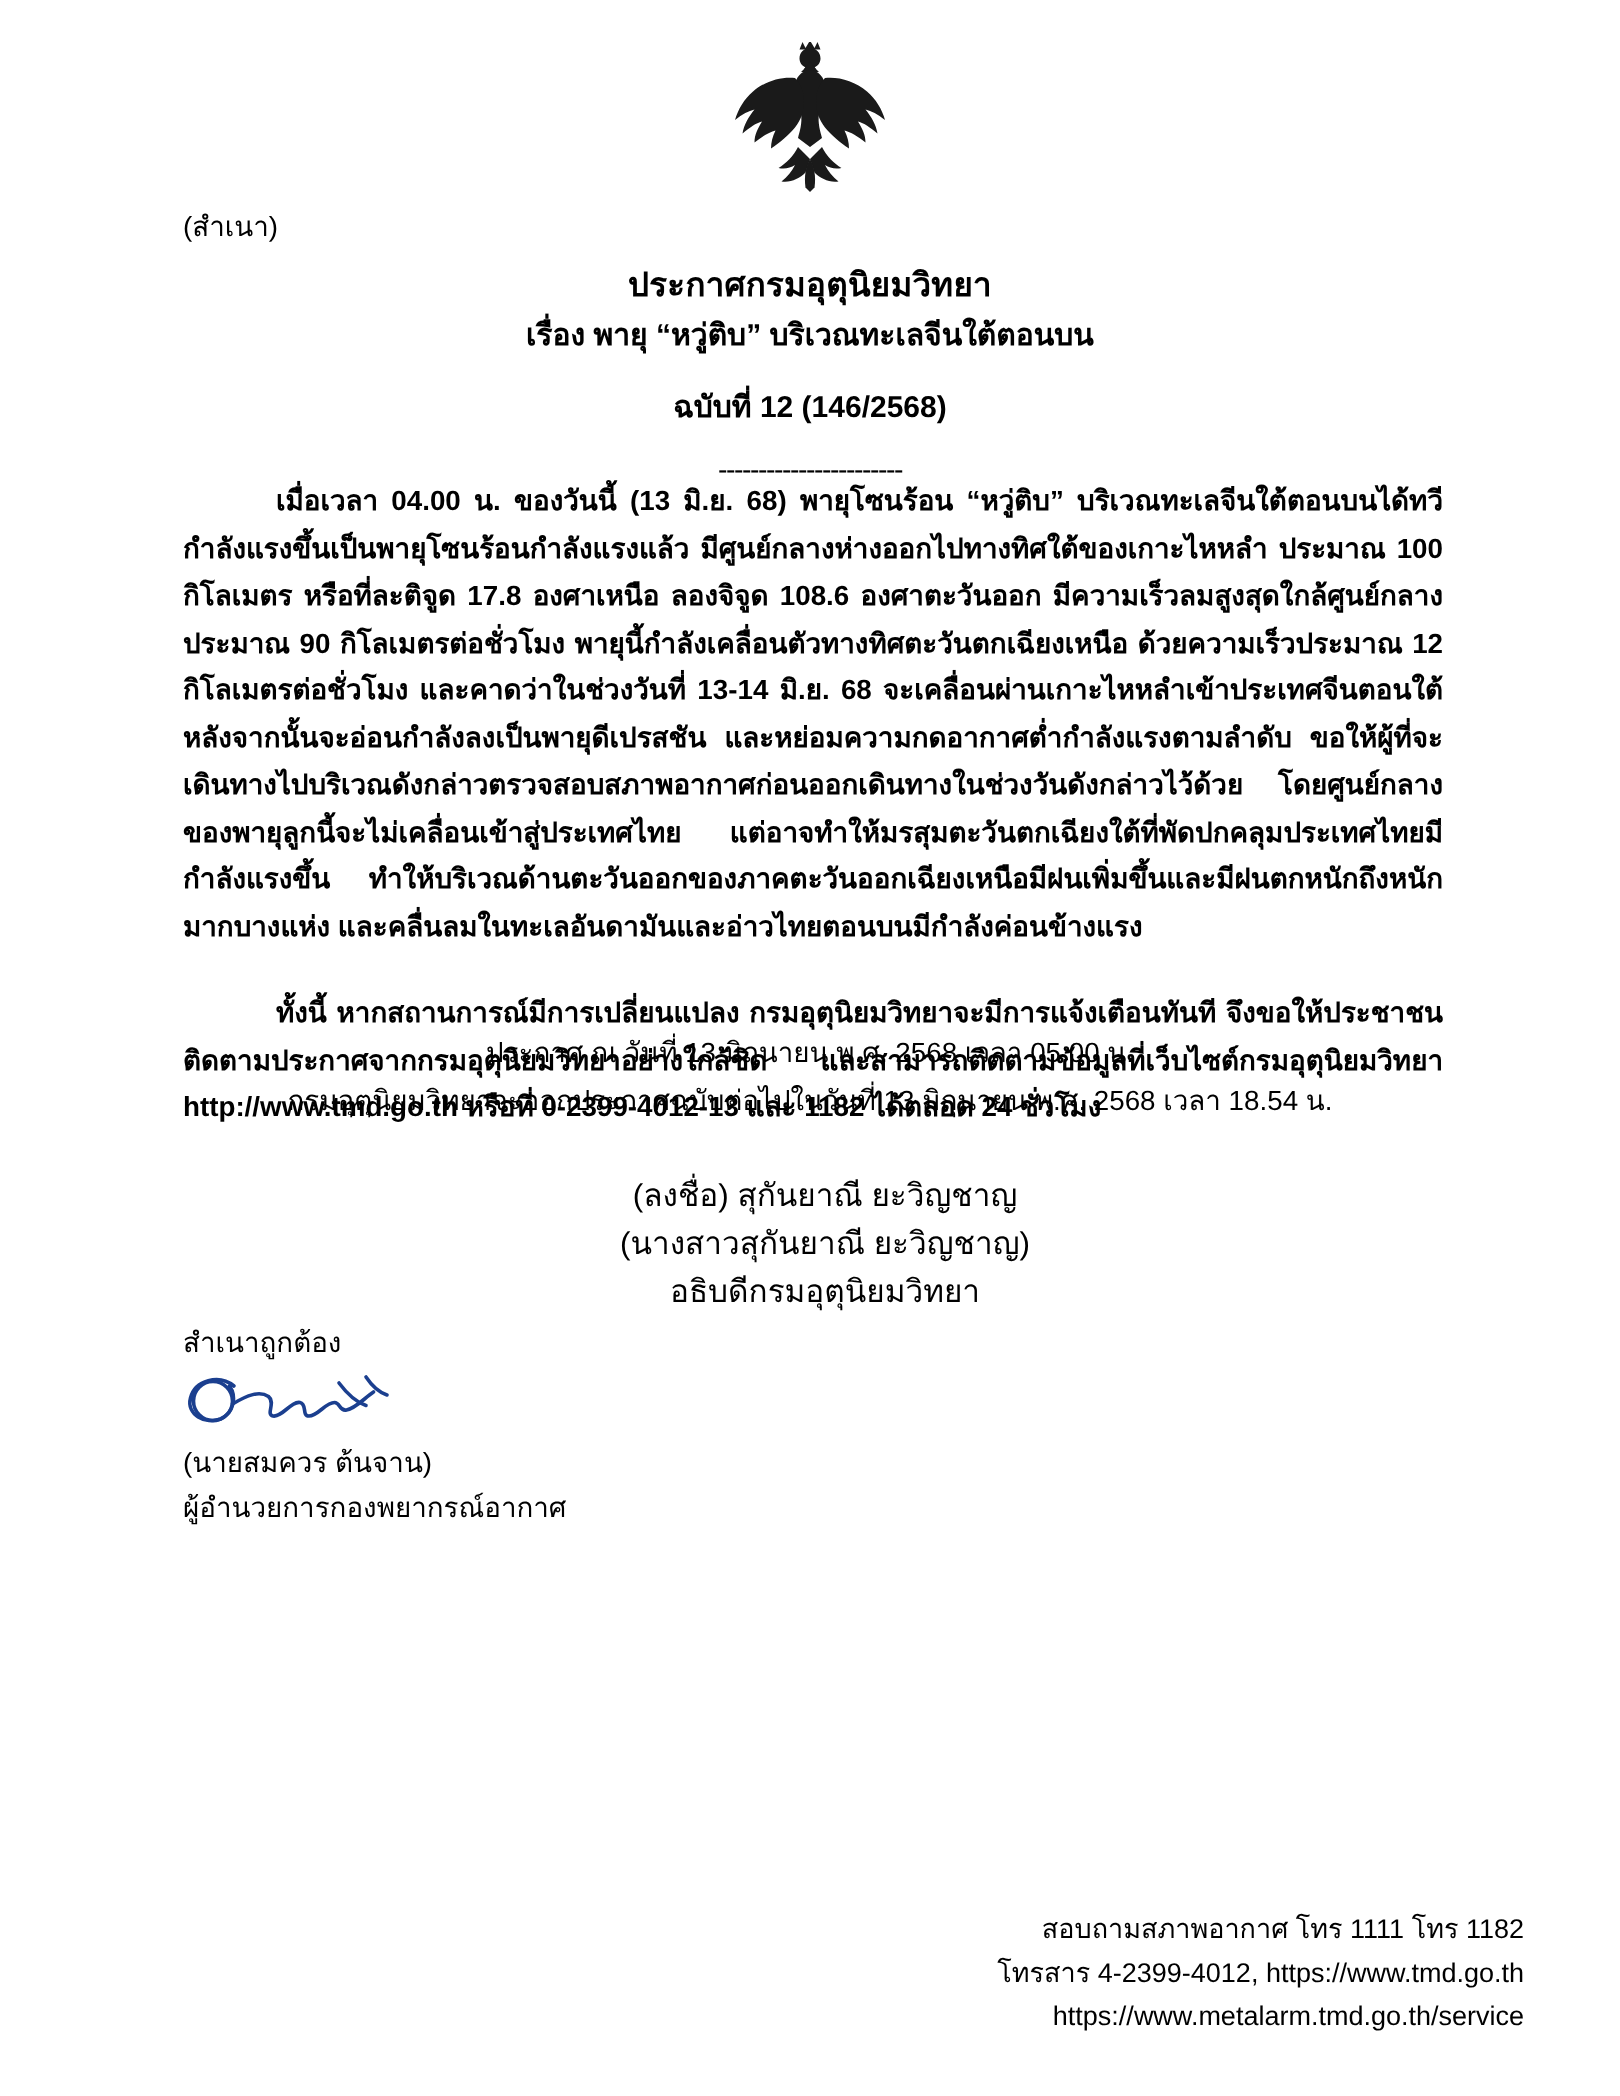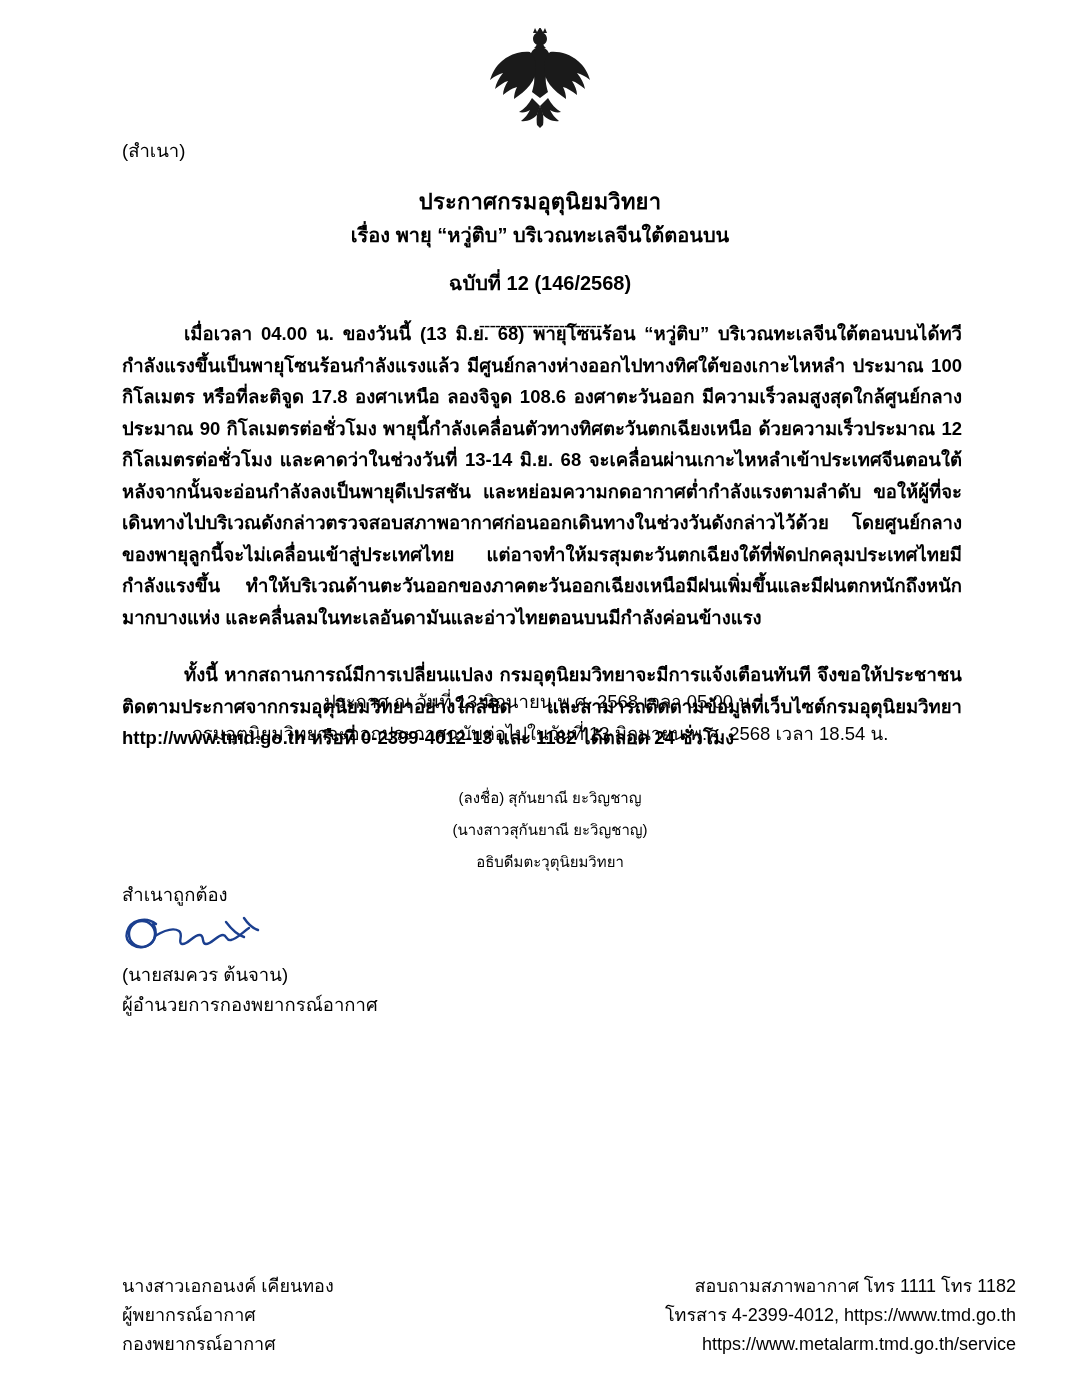--- a/index.html
+++ b/index.html
@@ -45,21 +45,20 @@
     position: absolute;
     top: 172px;
     left: 0;
     right: 0;
     text-align: center;
   }
   .h-title {
     font-size: 22px;
     font-weight: bold;
     letter-spacing: .2px;
-    margin-top: 12px;
   }
   .h-sub {
     font-size: 20px;
     font-weight: bold;
   }
   .h-issue {
     font-size: 20px;
     font-weight: bold;
     margin-top: 16px;
   }
@@ -98,21 +97,21 @@
     line-height: 32px;
   }
 
   
   .sign-block {
     position: absolute;
     top: 782px;
     left: 0;
     right: 0;
     text-align: center;
-    font-size: 15px;
+    font-size: 21px;
     line-height: 32px;
     margin-left: 20px;
   }
 
   
   .certify {
     position: absolute;
     top: 880px;
     left: 122px;
     font-size: 18.5px;
@@ -185,45 +184,40 @@
   </div>
 
   <div class="dated">
     <div>ประกาศ ณ วันที่ 13 มิถุนายน พ.ศ. 2568 เวลา 05.00 น.</div>
     <div>กรมอุตุนิยมวิทยาจะออกประกาศฉบับต่อไปในวันที่ 13 มิถุนายน พ.ศ. 2568 เวลา 18.54 น.</div>
   </div>
 
   <div class="sign-block">
     <div>(ลงชื่อ) สุกันยาณี ยะวิญชาญ</div>
     <div>(นางสาวสุกันยาณี ยะวิญชาญ)</div>
-    <div>อธิบดีมตะวุตุนิยมวิทยา</div>
+    <div>อธิบดีกรมอุตุนิยมวิทยา</div>
   </div>
 
   <div class="certify">
     <div>สำเนาถูกต้อง</div>
     <div class="sig-scribble">
       <svg width="170" height="44" viewBox="0 0 170 44" aria-hidden="true">
         <g fill="none" stroke="#1b3f8f" stroke-width="2.4" stroke-linecap="round">
           <path d="M34 10 c-10 -8 -26 -4 -29 8 c-3 11 10 18 20 14 c9 -4 11 -15 6 -22"></path>
           <circle cx="20" cy="20" r="13"></circle>
           <path d="M33 22 c10 -6 18 -9 24 -5 c5 4 -2 12 3 13 c6 1 12 -10 18 -9 c5 1 1 9 6 9 c6 0 11 -9 17 -9 c4 0 3 6 8 5 c6 -1 12 -8 18 -12"></path>
           <path d="M104 8 c6 8 12 13 18 15"></path>
           <path d="M122 4 c4 6 8 10 14 12"></path>
         </g>
       </svg>
     </div>
     <div>(นายสมควร ต้นจาน)</div>
     <div>ผู้อำนวยการกองพยากรณ์อากาศ</div>
   </div>
 
-  <div class="footer-left">
-    <div>นางสาวเอกอนงค์ เคียนทอง</div>
-    <div>ผู้พยากรณ์อากาศ</div>
-    <div>กองพยากรณ์อากาศ</div>
-  </div>
 
   <div class="footer-right">
     <div class="nowrap">สอบถามสภาพอากาศ โทร 1111 โทร 1182</div>
     <div class="nowrap">โทรสาร 4-2399-4012, https://www.tmd.go.th</div>
     <div class="nowrap">https://www.metalarm.tmd.go.th/service</div>
   </div>
 
 </div>
 
 </body></html>

